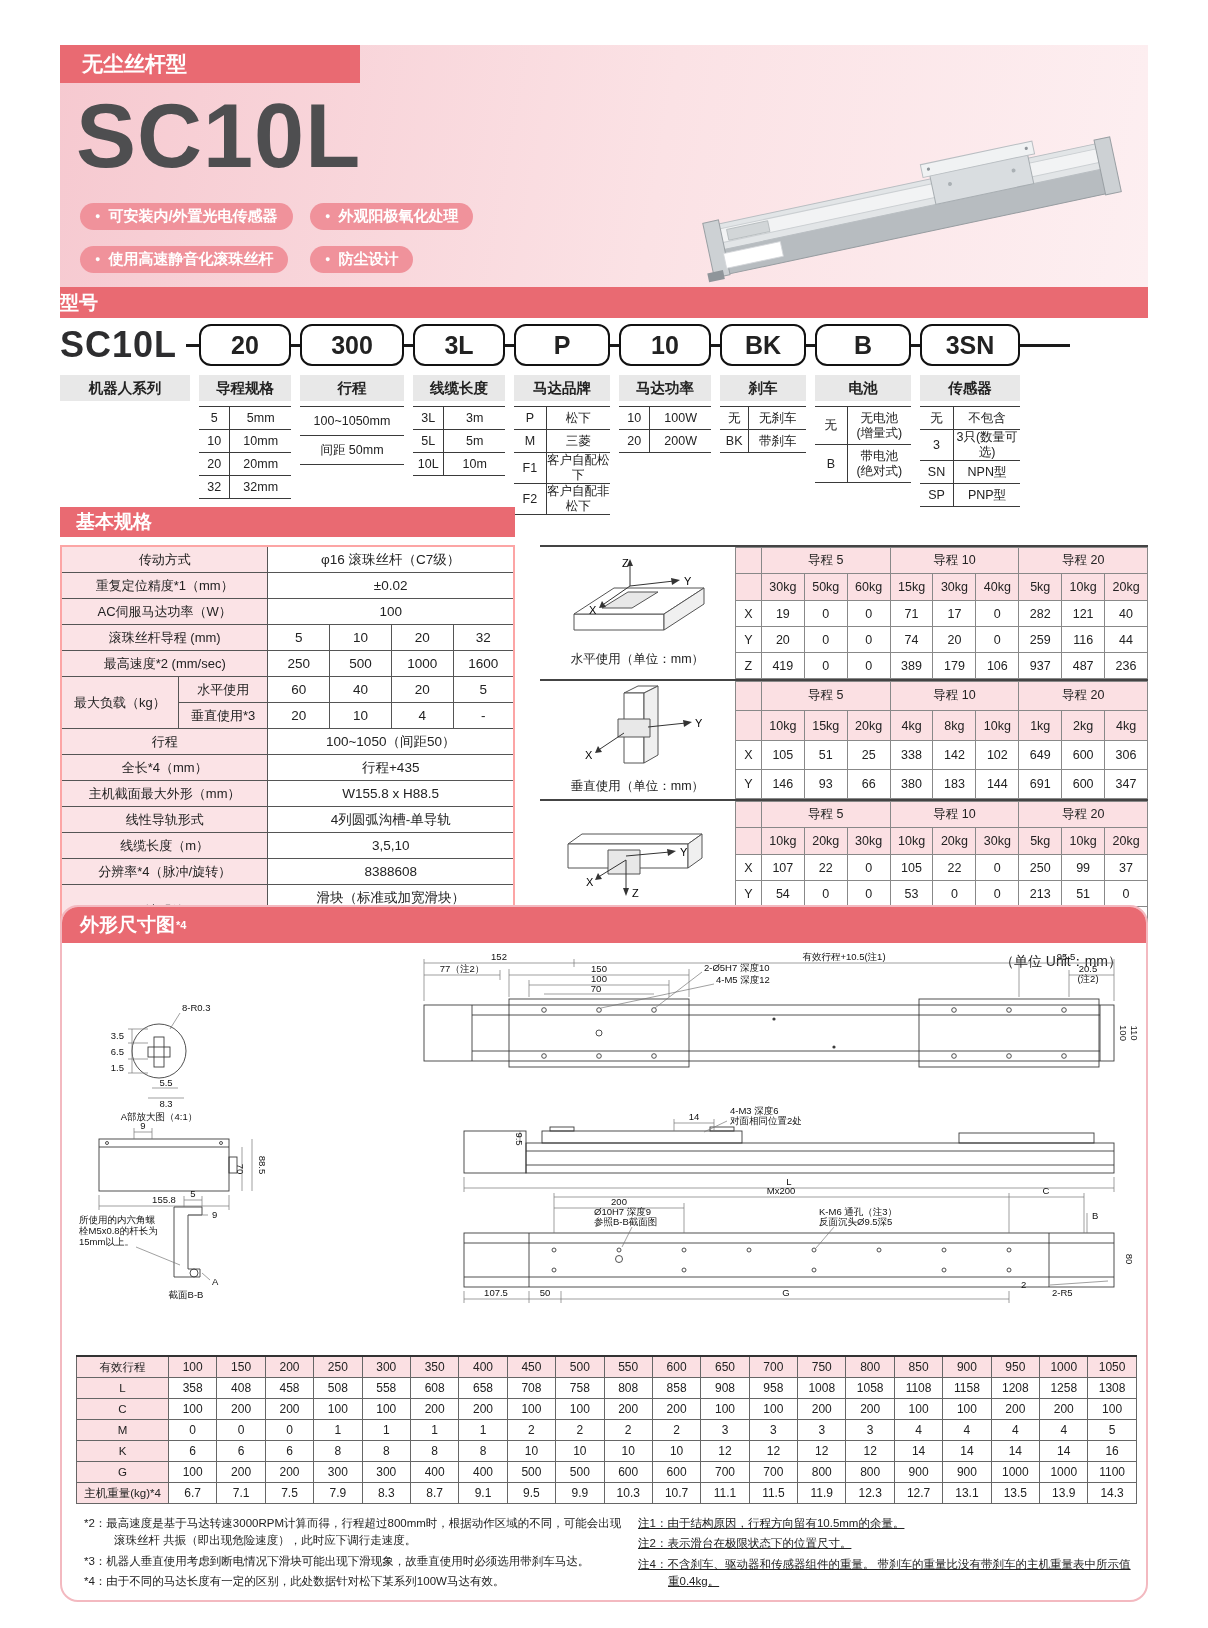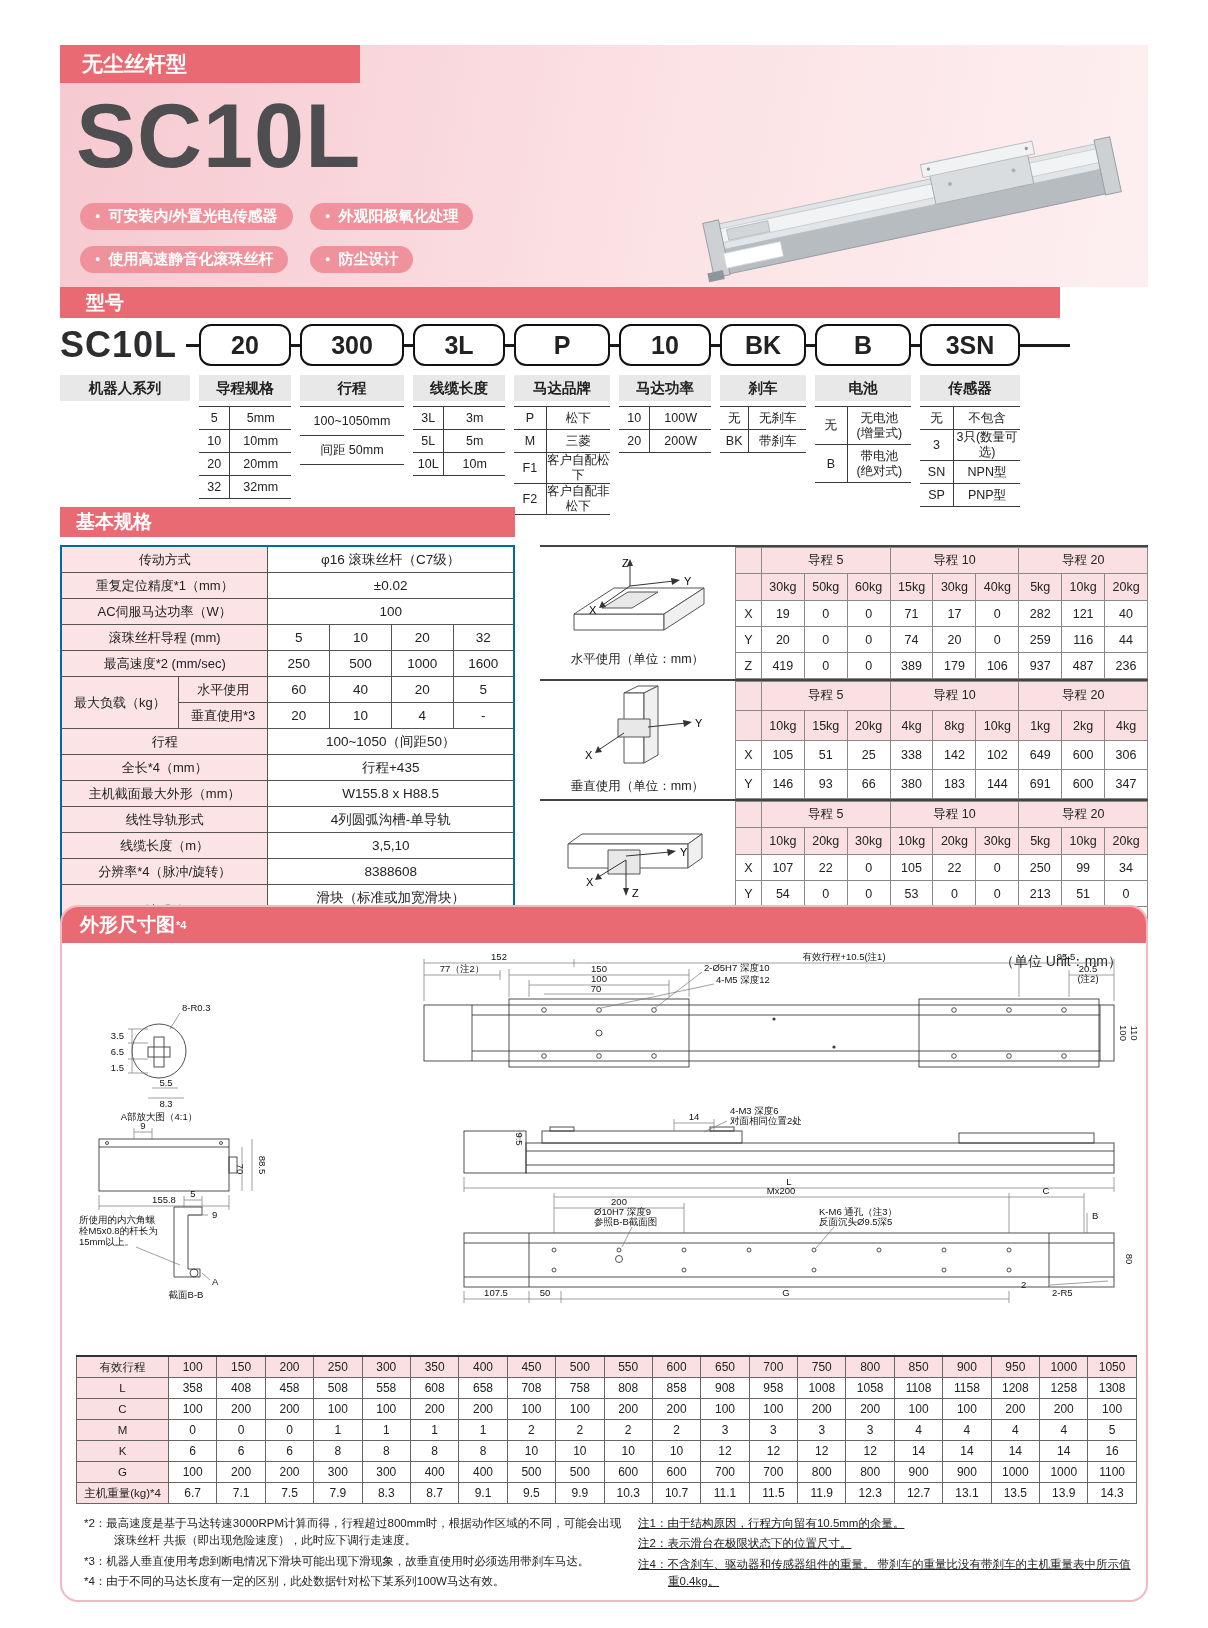--- a/index.html
+++ b/index.html
@@ -11,21 +11,21 @@
   .hero-badge{position:absolute;left:0;top:0;width:300px;height:38px;background:#e96a72;color:#fff;
         font-size:21px;font-weight:bold;line-height:38px;padding-left:22px;box-sizing:border-box;}
   .hero-title{position:absolute;left:16px;top:40px;font-size:90px;font-weight:800;color:#4e4e50;letter-spacing:1px;}
   .pill{position:absolute;height:27px;border-radius:14px;background:#f0929b;color:#fff;font-weight:bold;
         font-size:15px;display:flex;align-items:center;padding:0 15px;gap:8px;white-space:nowrap;}
   .pill .dot{font-size:9px;line-height:1;}
   .p1{left:20px;top:158px;} .p2{left:250px;top:158px;} .p3{left:20px;top:201px;} .p4{left:250px;top:201px;}
   .hero-art{position:absolute;right:6px;top:8px;}
   
   .bar{position:absolute;background:#e96a72;color:#fff;font-weight:bold;display:flex;align-items:center;box-sizing:border-box;}
-  #bar-model{left:60px;top:287px;width:1000px;height:31px;font-size:19px;padding-left:26px;}
+  #bar-model{left:60px;top:287px;width:1088px;height:31px;font-size:19px;padding-left:0;}
   #bar-specs{left:60px;top:507px;width:455px;height:30px;font-size:19px;padding-left:16px;}
   #bar-overhang{left:540px;top:507px;width:608px;height:30px;font-size:19px;padding-left:16px;}
   
   .model-area{position:absolute;left:60px;top:324px;width:1089px;height:178px;}
   .code-line{position:absolute;left:126px;top:20px;width:884px;height:2.5px;background:#1a1a1a;}
   .model-flex{position:relative;display:flex;gap:9px;}
   .seg-col{display:flex;flex-direction:column;}
   .series-col{width:130px;}
   .series-code{font-size:36px;font-weight:800;color:#2d2d2f;height:42px;line-height:42px;letter-spacing:1px;}
   .code-box{height:42px;border:2.5px solid #111;border-radius:12px;background:#fff;display:flex;align-items:center;
@@ -36,21 +36,21 @@
   .seg-table{margin-top:5px;font-size:12.5px;}
   .seg-row{display:flex;align-items:stretch;border-top:1.5px solid #3a3a3a;min-height:22px;}
   .seg-table .seg-row:last-child{border-bottom:1.5px solid #3a3a3a;}
   .seg-row.tall{min-height:37px;}
   .seg-row.line{min-height:28px;}
   .seg-code{width:33%;display:flex;align-items:center;justify-content:center;text-align:center;border-right:1.2px solid #3a3a3a;}
   .seg-desc{flex:1;display:flex;align-items:center;justify-content:center;text-align:center;white-space:pre-line;line-height:1.2;}
   .seg-note{border-bottom:1.5px solid #3a3a3a;padding:2px 1px 10px 1px;font-size:12.5px;line-height:1.55;}
   
   .specs-table{position:absolute;left:60px;top:545px;width:455px;border-collapse:collapse;font-size:13px;
-        border:2px solid #0369a1;}
+        border:2px solid #fca5a5;}
   .specs-table td{border:1px solid #555;text-align:center;height:25px;padding:0 2px;}
   .specs-table td.lab{background:#fbe3e6;}
   .specs-table td.val{font-size:13.5px;}
   
   .overhang-area{position:absolute;left:540px;top:545px;width:608px;}
   .ov-block{display:flex;border-top:2px solid #444;}
   .ov-dia{width:196px;display:flex;flex-direction:column;align-items:center;justify-content:center;}
   .ov-cap{font-size:12.5px;margin:1px 0 4px 0;}
   .ov-table{width:412px;border-collapse:collapse;font-size:12.5px;table-layout:fixed;}
   .ov-table td{border:1px solid #888;text-align:center;height:25px;padding:0;overflow:hidden;}
@@ -580,21 +580,21 @@
             <tr>
               <td class="axis">X</td>
               <td class="num">107</td>
               <td class="num">22</td>
               <td class="num">0</td>
               <td class="num">105</td>
               <td class="num">22</td>
               <td class="num">0</td>
               <td class="num">250</td>
               <td class="num">99</td>
-              <td class="num">34</td>
+              <td class="num">37</td>
             </tr>
             <tr>
               <td class="axis">Y</td>
               <td class="num">54</td>
               <td class="num">0</td>
               <td class="num">0</td>
               <td class="num">53</td>
               <td class="num">0</td>
               <td class="num">0</td>
               <td class="num">213</td>

